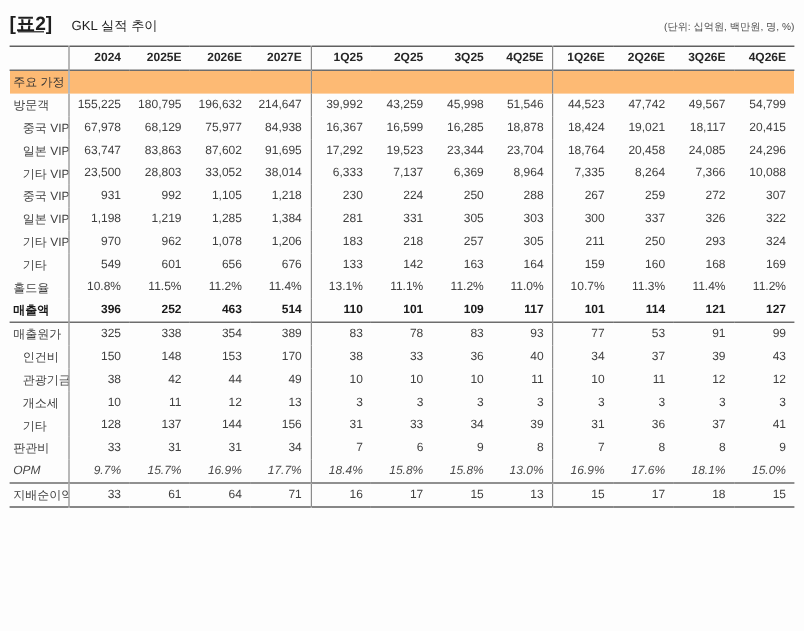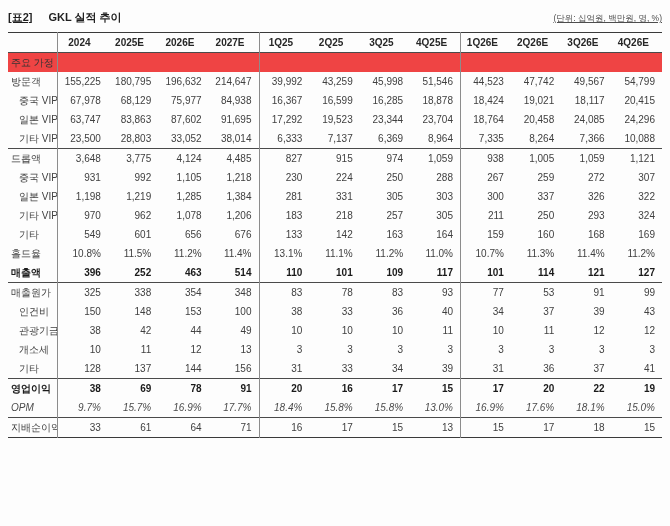--- a/index.html
+++ b/index.html
@@ -6,37 +6,37 @@
   body{
     width:670px;height:526px;overflow:hidden;background:#fdfdfd;
     font-family:"Liberation Sans","DejaVu Sans",sans-serif;
     color:#404040;
   }
   .page{padding:8px 8px 0 8px;}
   .title-row{
     display:flex;align-items:baseline;
     margin:2px 0 7px 0;
   }
-  .title-tag{font-size:11px;font-weight:bold;color:#1f1f1f;text-decoration:underline;}
-  .title-text{font-size:11px;font-weight:bold;color:#1f1f1f;margin-left:16px;}
-  .unit-note{margin-left:auto;font-size:8.5px;color:#4d4d4d;text-decoration:underline;}
+  .title-tag{font-size:16px;font-weight:bold;color:#1f1f1f;text-decoration:underline;}
+  .title-text{font-size:11px;font-weight:normal;color:#1f1f1f;margin-left:16px;}
+  .unit-note{margin-left:auto;font-size:8.5px;color:#4d4d4d;}
   table{
     border-collapse:collapse;table-layout:fixed;width:654px;
     border-top:1.5px solid #3a3a3a;border-bottom:1.5px solid #3a3a3a;
   }
   th,td{
     height:19px;padding:0 7px 0 0;font-size:10px;font-weight:normal;
     text-align:right;color:#404040;white-space:nowrap;overflow:hidden;
   }
-  thead th{font-weight:bold;color:#262626;text-align:center;}
+  thead th{font-weight:bold;color:#262626;}
   thead tr{border-bottom:1px solid #4a4a4a;}
   th.lbl,td.lbl{width:46px;text-align:left;padding:0 0 0 3px;}
   td.ind{padding-left:11px;}
   .group-end{border-right:1px solid #8c8c8c;}
-  tr.section td{background:#ef4444;color:#333333;}
+  tr.section td{background:#fdba74;color:#333333;}
   tr.bt{border-top:1px solid #4a4a4a;}
   tr.bold td{font-weight:bold;color:#1a1a1a;}
   tr.italic td{font-style:italic;color:#4a4a4a;}
   .footer{
     margin:6px 0 0 1px;font-size:8.5px;color:#4d4d4d;
   }
 </style>
 </head>
 <body>
 
@@ -126,35 +126,20 @@
           <td class="group-end">38,014</td>
           <td>6,333</td>
           <td>7,137</td>
           <td>6,369</td>
           <td class="group-end">8,964</td>
           <td>7,335</td>
           <td>8,264</td>
           <td>7,366</td>
           <td>10,088</td>
         </tr>
-        <tr class="bt">
-          <td class="lbl group-end">드롭액</td>
-          <td>3,648</td>
-          <td>3,775</td>
-          <td>4,124</td>
-          <td class="group-end">4,485</td>
-          <td>827</td>
-          <td>915</td>
-          <td>974</td>
-          <td class="group-end">1,059</td>
-          <td>938</td>
-          <td>1,005</td>
-          <td>1,059</td>
-          <td>1,121</td>
-        </tr>
         <tr>
           <td class="lbl group-end ind">중국 VIP</td>
           <td>931</td>
           <td>992</td>
           <td>1,105</td>
           <td class="group-end">1,218</td>
           <td>230</td>
           <td>224</td>
           <td>250</td>
           <td class="group-end">288</td>
@@ -236,36 +221,36 @@
           <td>101</td>
           <td>114</td>
           <td>121</td>
           <td>127</td>
         </tr>
         <tr class="bt">
           <td class="lbl group-end">매출원가</td>
           <td>325</td>
           <td>338</td>
           <td>354</td>
-          <td class="group-end">348</td>
+          <td class="group-end">389</td>
           <td>83</td>
           <td>78</td>
           <td>83</td>
           <td class="group-end">93</td>
           <td>77</td>
           <td>53</td>
           <td>91</td>
           <td>99</td>
         </tr>
         <tr>
           <td class="lbl group-end ind">인건비</td>
           <td>150</td>
           <td>148</td>
           <td>153</td>
-          <td class="group-end">100</td>
+          <td class="group-end">170</td>
           <td>38</td>
           <td>33</td>
           <td>36</td>
           <td class="group-end">40</td>
           <td>34</td>
           <td>37</td>
           <td>39</td>
           <td>43</td>
         </tr>
         <tr>
@@ -306,34 +291,34 @@
           <td class="group-end">156</td>
           <td>31</td>
           <td>33</td>
           <td>34</td>
           <td class="group-end">39</td>
           <td>31</td>
           <td>36</td>
           <td>37</td>
           <td>41</td>
         </tr>
-        <tr class="bt bold">
-          <td class="lbl group-end">영업이익</td>
-          <td>38</td>
-          <td>69</td>
-          <td>78</td>
-          <td class="group-end">91</td>
-          <td>20</td>
-          <td>16</td>
-          <td>17</td>
-          <td class="group-end">15</td>
-          <td>17</td>
-          <td>20</td>
-          <td>22</td>
-          <td>19</td>
+        <tr>
+          <td class="lbl group-end">판관비</td>
+          <td>33</td>
+          <td>31</td>
+          <td>31</td>
+          <td class="group-end">34</td>
+          <td>7</td>
+          <td>6</td>
+          <td>9</td>
+          <td class="group-end">8</td>
+          <td>7</td>
+          <td>8</td>
+          <td>8</td>
+          <td>9</td>
         </tr>
         <tr class="italic">
           <td class="lbl group-end">OPM</td>
           <td>9.7%</td>
           <td>15.7%</td>
           <td>16.9%</td>
           <td class="group-end">17.7%</td>
           <td>18.4%</td>
           <td>15.8%</td>
           <td>15.8%</td>

